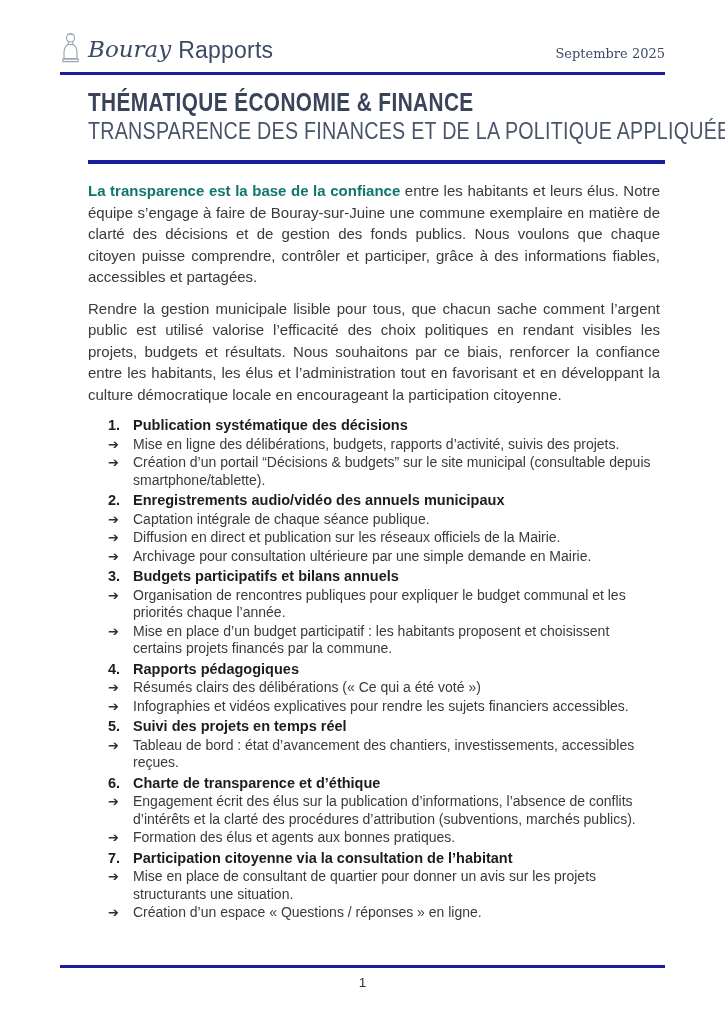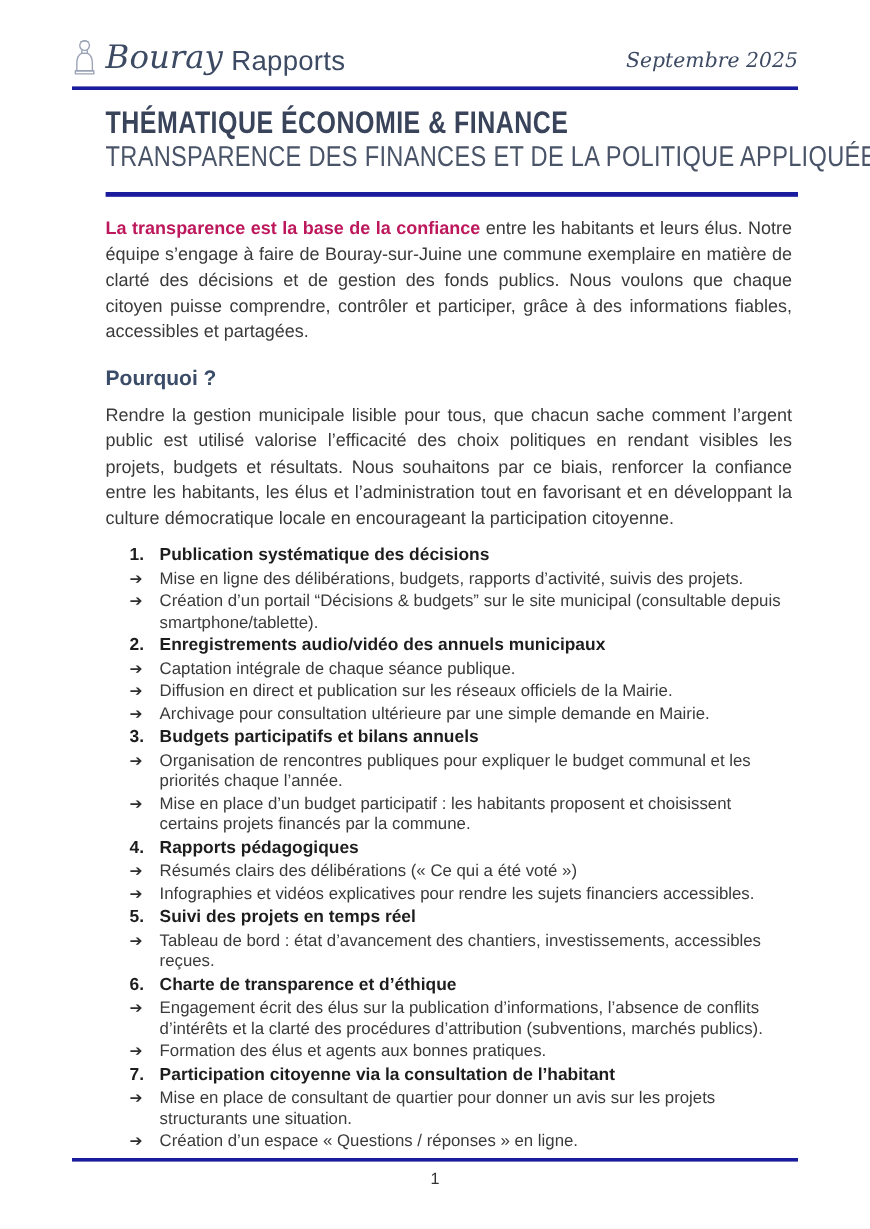--- a/index.html
+++ b/index.html
@@ -22,28 +22,28 @@
     overflow:hidden;
   }
   .inner{padding:28px 60px 0 60px;}
 
   
   .hdr{display:flex;align-items:flex-end;justify-content:space-between;height:36px;}
   .brand{display:flex;align-items:flex-end;gap:7px;}
   .bust{width:21px;height:32px;flex:0 0 auto;}
   .brand-script{
     font-family:"DejaVu Serif","Liberation Serif",serif;
-    font-style:italic;font-size:27px;line-height:30px;color:var(--logo-navy);
+    font-style:italic;font-size:23px;line-height:30px;color:var(--logo-navy);
   }
   .brand-rest{
     font-size:23px;line-height:28px;color:var(--logo-navy);letter-spacing:0.2px;
   }
   .hdr-date{
     font-family:"DejaVu Serif","Liberation Serif",serif;
-    font-style:italic;font-size:17px;color:var(--logo-navy);padding-bottom:3px;
+    font-size:13px;color:var(--logo-navy);padding-bottom:3px;
   }
   .rule{border:0;height:3px;background:var(--rule-blue);}
   .hdr-rule{margin-top:8px;}
 
   
   .title-wrap{margin:13px 0 0 28px;}
   .title-l1{
     font-weight:bold;font-size:26px;line-height:29px;color:var(--title-navy);
     transform:scaleX(0.8);transform-origin:0 50%;white-space:nowrap;letter-spacing:0.5px;
   }
@@ -52,21 +52,21 @@
     transform:scaleX(0.82);transform-origin:0 50%;white-space:nowrap;letter-spacing:0.3px;
   }
   .title-rule{margin:15px 0 0 28px;height:4px;}
 
   
   .body-col{margin-left:28px;width:572px;}
   p.justified{
     font-size:15px;line-height:21.5px;text-align:justify;color:var(--body-text);
   }
   .intro{margin-top:16px;}
-  .lead-bold{font-weight:bold;color:#be185d;}
+  .lead-bold{font-weight:bold;color:#0f766e;}
   h2.sec{
     font-size:17.5px;line-height:21px;font-weight:bold;color:var(--heading-blue);
   }
   .h-pourquoi{margin-top:17px;}
   .p-pourquoi{margin-top:10px;}
   .h-comment{margin-top:24px;}
 
   
   .how-list{margin:12px 0 0 20px;}
   .li-head{
@@ -114,21 +114,20 @@
     <div class="title-wrap">
       <div class="title-l1">THÉMATIQUE ÉCONOMIE &amp; FINANCE</div>
       <div class="title-l2">TRANSPARENCE DES FINANCES ET DE LA POLITIQUE APPLIQUÉE</div>
     </div>
     <hr class="rule title-rule">
 
     <div class="body-col">
 
       <p class="justified intro"><span class="lead-bold">La transparence est la base de la confiance</span><span> entre les habitants et leurs élus. Notre équipe s’engage à faire de Bouray-sur-Juine une commune exemplaire en matière de clarté des décisions et de gestion des fonds publics. Nous voulons que chaque citoyen puisse comprendre, contrôler et participer, grâce à des informations fiables, accessibles et partagées.</span></p>
 
-      <h2 class="sec h-pourquoi">Pourquoi ?</h2>
       <p class="justified p-pourquoi">Rendre la gestion municipale lisible pour tous, que chacun sache comment l’argent public est utilisé valorise l’efficacité des choix politiques en rendant visibles les projets, budgets et résultats. Nous souhaitons par ce biais, renforcer la confiance entre les habitants, les élus et l’administration tout en favorisant et en développant la culture démocratique locale en encourageant la participation citoyenne.</p>
 
 
       <div class="how-list">
           <div>
             <div class="li-head">
               <span>1.</span>
               <span>Publication systématique des décisions</span>
             </div>
             <div class="bullet">

